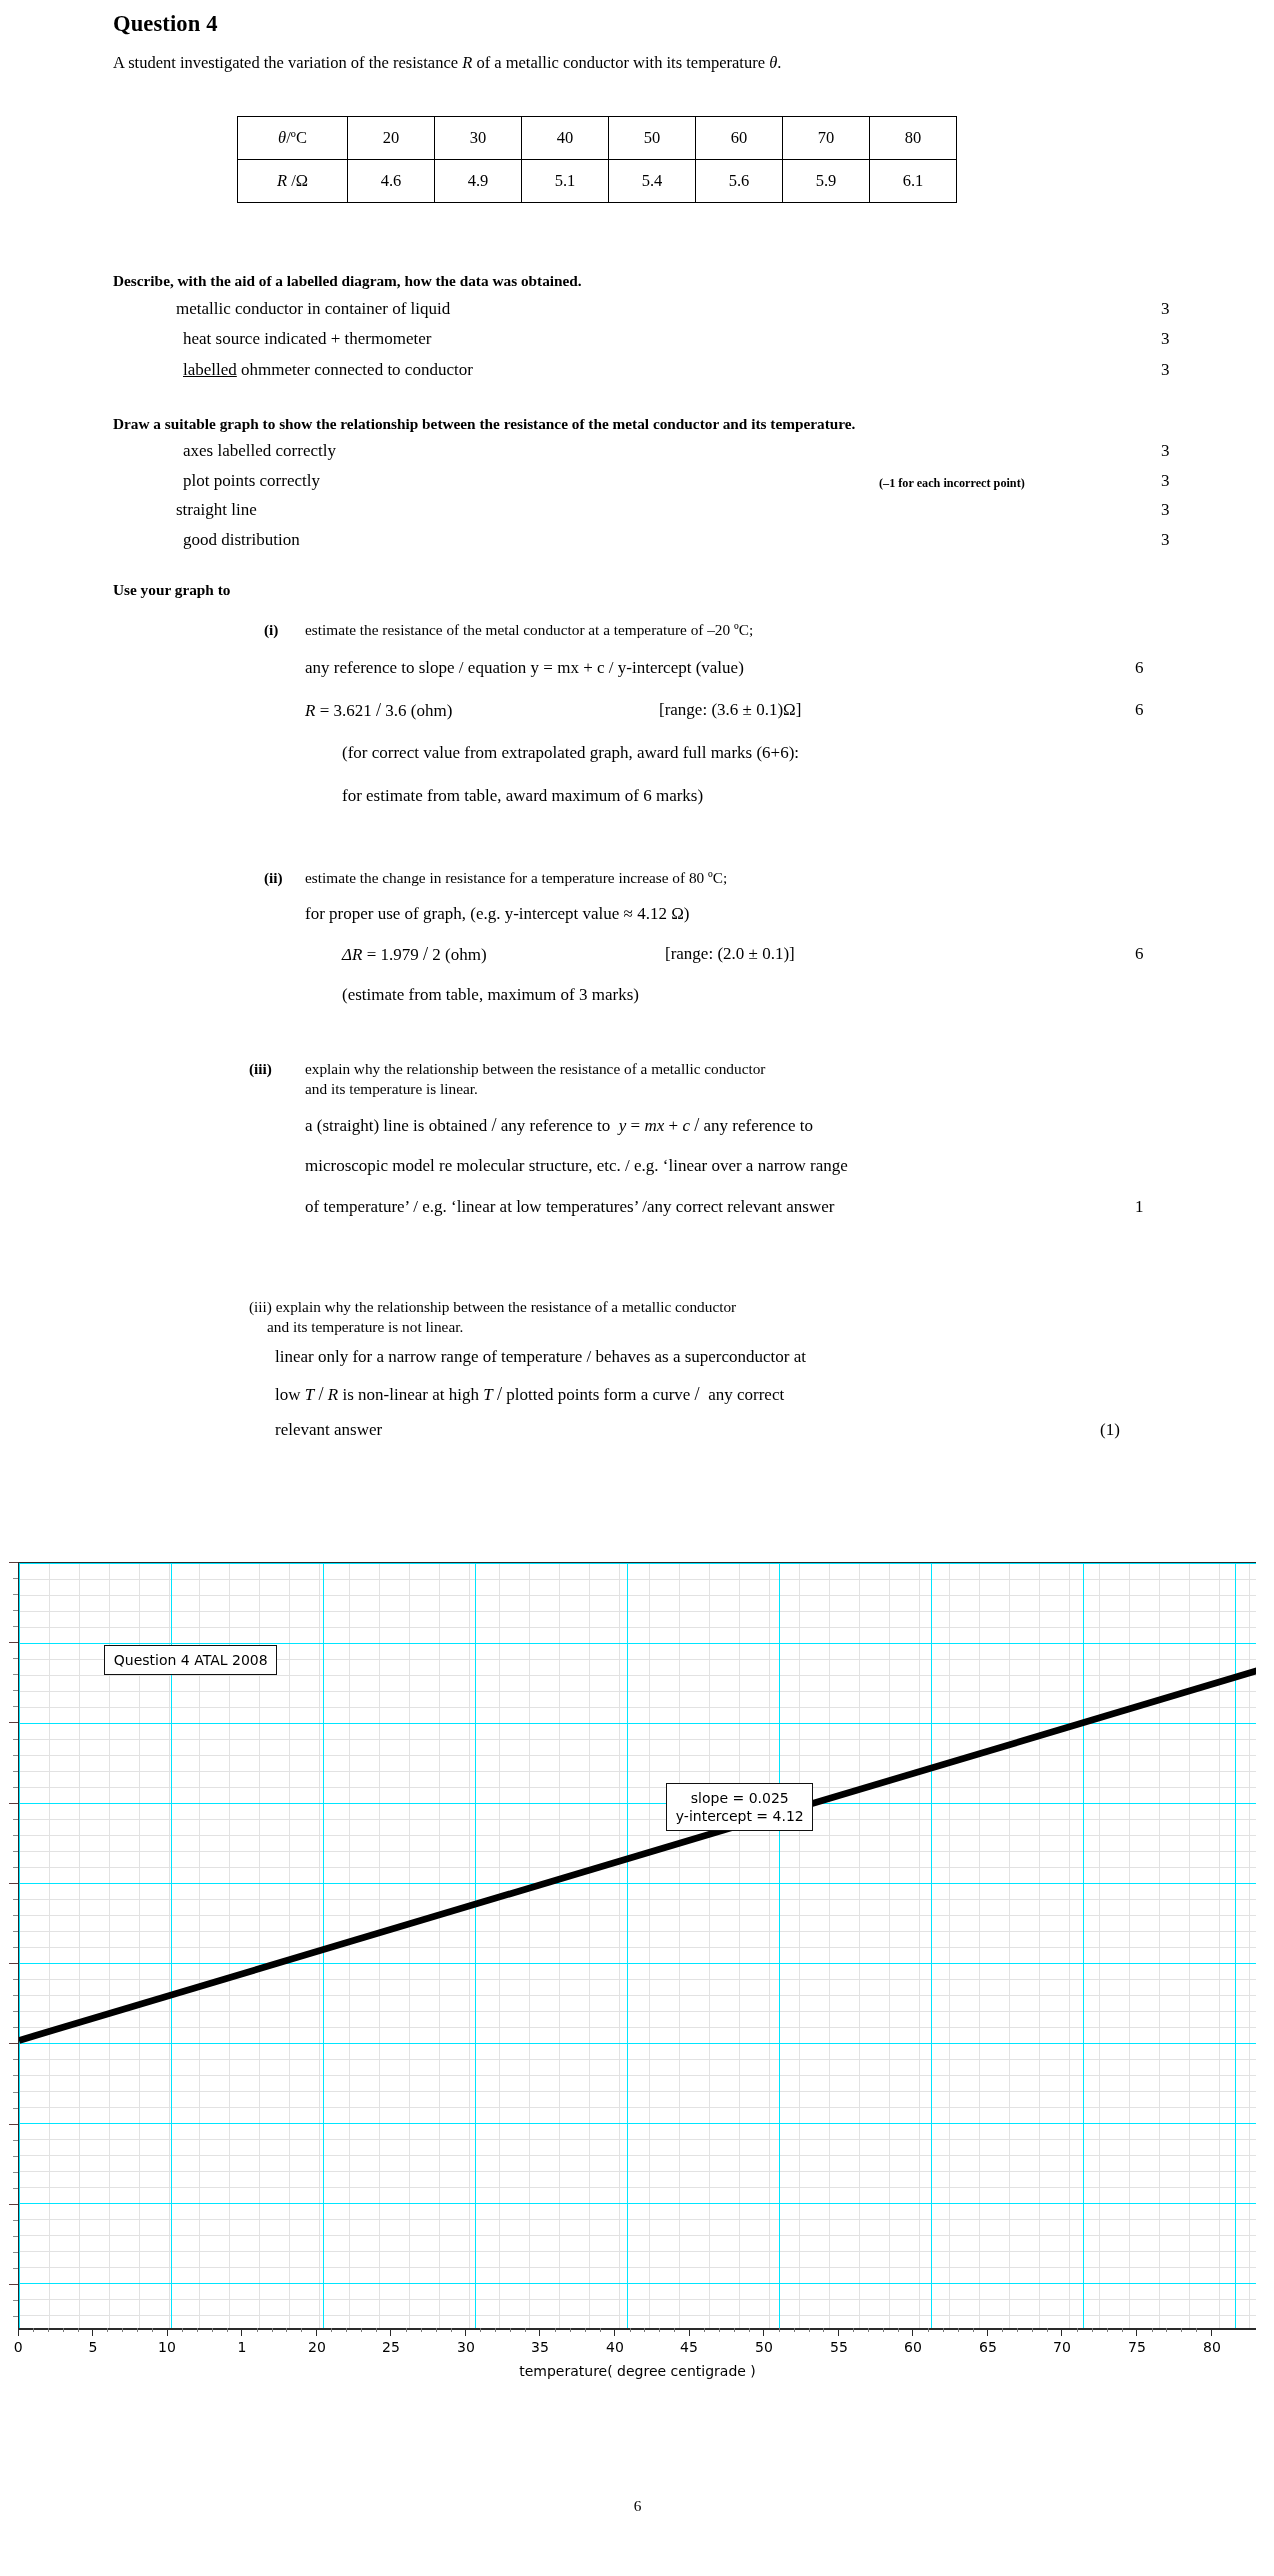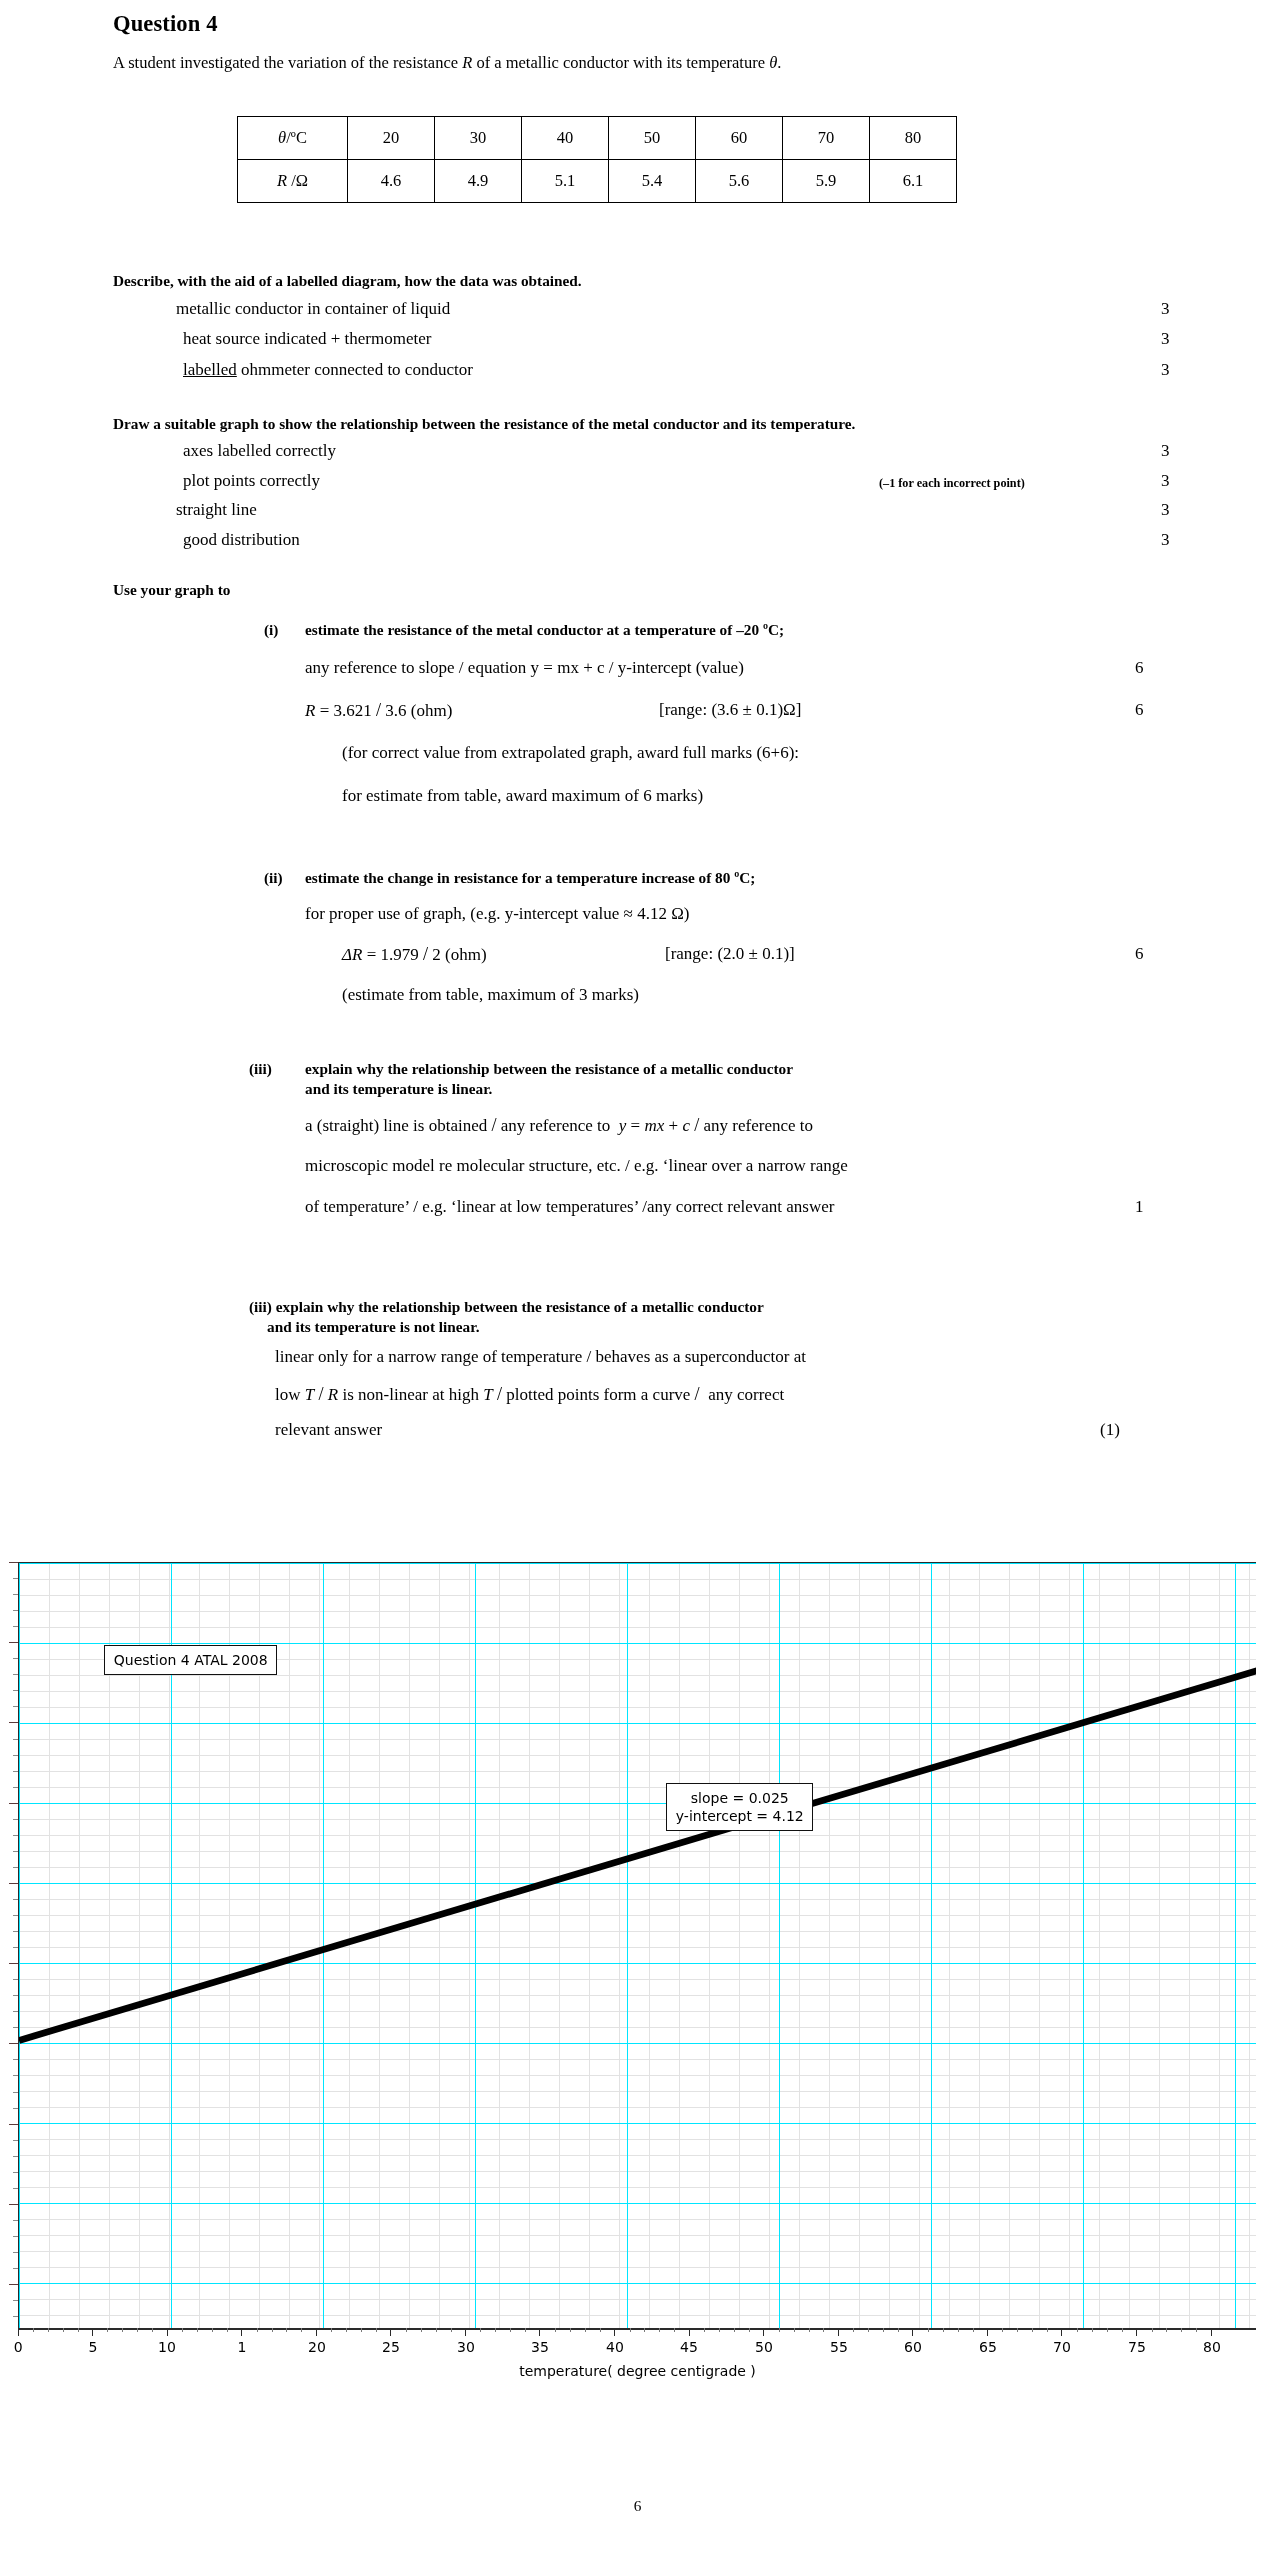--- a/index.html
+++ b/index.html
@@ -85,21 +85,21 @@
   }
   .note-small {
     position: absolute;
     font-size: 12.2px;
     font-weight: bold;
     white-space: nowrap;
   }
   .sub-head {
     position: absolute;
     font-size: 15.3px;
-    font-weight: bold;
+    font-weight: normal;
     white-space: nowrap;
   }
   .sub-roman {
     position: absolute;
     font-size: 15.3px;
     font-weight: bold;
   }
   .u { text-decoration: underline; }
   .it { font-style: italic; }
 

